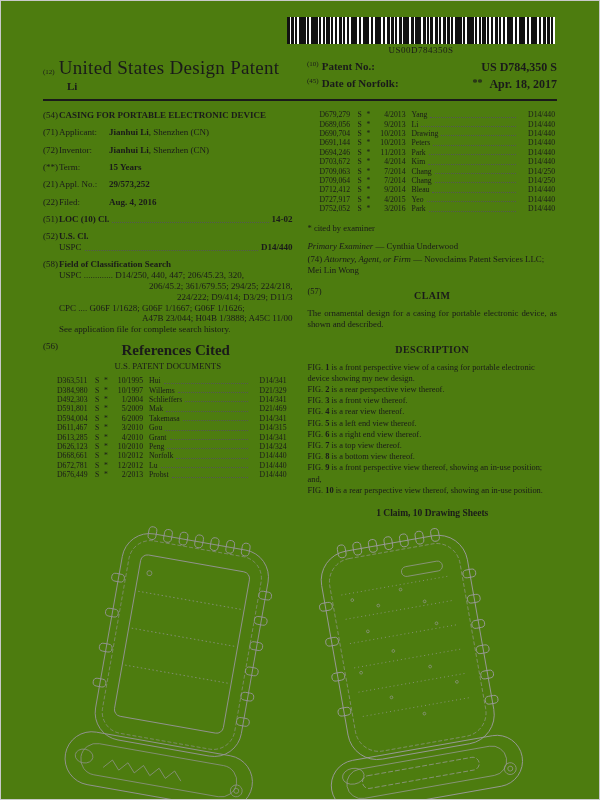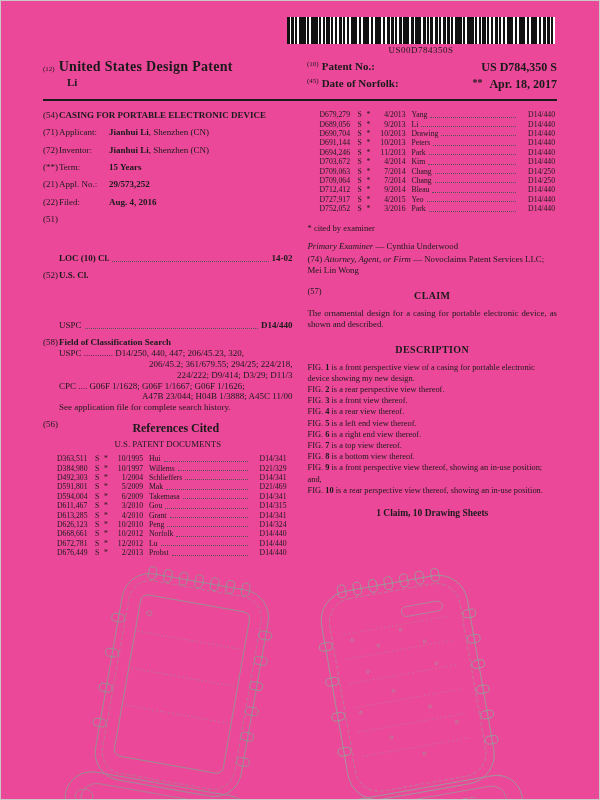--- a/index.html
+++ b/index.html
@@ -1,55 +1,55 @@
 <!DOCTYPE html>
 <html><head>
 <meta charset="utf-8">
 <style>
   html,body{margin:0;padding:0;background:#fff;}
   .page{
-    position:relative;width:600px;height:800px;background:#ec4899;
+    position:relative;width:600px;height:800px;background:#4d7c0f;
     font-family:"Liberation Serif","DejaVu Serif",serif;color:#1a1a1a;
     box-sizing:border-box;border:1px solid #c9c9c9;overflow:hidden;
   }
   
   .barcode-wrap{width:268px;margin:16px 44px 2px auto;text-align:center;}
   .barcode-bars{
     width:268px;height:27px;background-color:#fff;
     background-image:
       repeating-linear-gradient(90deg,#111 0 2px,rgba(0,0,0,0) 2px 4px),
       repeating-linear-gradient(90deg,#111 0 1px,rgba(0,0,0,0) 1px 6px),
       repeating-linear-gradient(90deg,#111 0 3px,rgba(0,0,0,0) 3px 13px);
   }
   .barcode-text{font-size:9px;letter-spacing:.5px;margin-top:1px;}
   
   .header{display:flex;justify-content:space-between;margin:2px 42px 0 42px;}
   .knum{font-size:7px;}
-  .main-title{font-size:14px;font-weight:bold;letter-spacing:.3px;}
+  .main-title{font-size:19px;font-weight:normal;letter-spacing:.3px;}
   .inventor-surname{font-size:11px;font-weight:bold;margin-left:24px;margin-top:1px;}
   .header-right{width:250px;padding-top:3px;}
   .hr-row{display:flex;align-items:flex-start;font-size:11px;margin-bottom:2px;}
   .hr-label{font-weight:bold;margin-left:3px;}
   .hr-fill{flex:1;}
   .hr-value{font-weight:bold;font-size:12px;white-space:nowrap;}
   .hr-stars{font-weight:bold;font-size:10px;margin-right:7px;}
   .rule{height:2.2px;background:#1a1a1a;margin:5px 42px 9px 42px;}
   
   .cols{display:flex;gap:15px;margin:0 42px;}
   .col{flex:1;min-width:0;}
   .field{display:flex;margin-bottom:6.5px;font-size:9px;line-height:10.8px;}
   .fnum{width:16px;flex:none;}
   .fbody{flex:1;min-width:0;}
   .b{font-weight:bold;}
   .lblw{display:inline-block;min-width:50px;}
-  .leader-row{display:flex;align-items:flex-start;margin-top:39px;}
+  .leader-row{display:flex;align-items:flex-start;}
   .dots{flex:1;border-bottom:1px dotted #555;margin:0 3px 2px 3px;min-width:8px;align-self:flex-end;}
   .ralign{text-align:right;}
   .center{text-align:center;}
-  .refs-head{font-size:12px;font-weight:bold;margin:4px 0 3px 0;}
+  .refs-head{font-size:15px;font-weight:bold;margin:4px 0 3px 0;}
   .refs-sub{font-size:8.8px;margin-bottom:5px;}
   .refrow{display:flex;align-items:baseline;font-size:7.7px;line-height:9.4px;}
   .r-no{width:38px;flex:none;}
   .r-kind{width:9px;flex:none;}
   .r-star{width:10px;flex:none;}
   .r-date{width:29px;flex:none;text-align:right;margin-right:6px;}
   .r-name{flex:none;}
   .r-code{width:36px;flex:none;text-align:right;}
   .cited-note{font-size:8.5px;margin:9px 0 8px 0;}
   .exam-line{font-size:8.8px;line-height:11px;}

